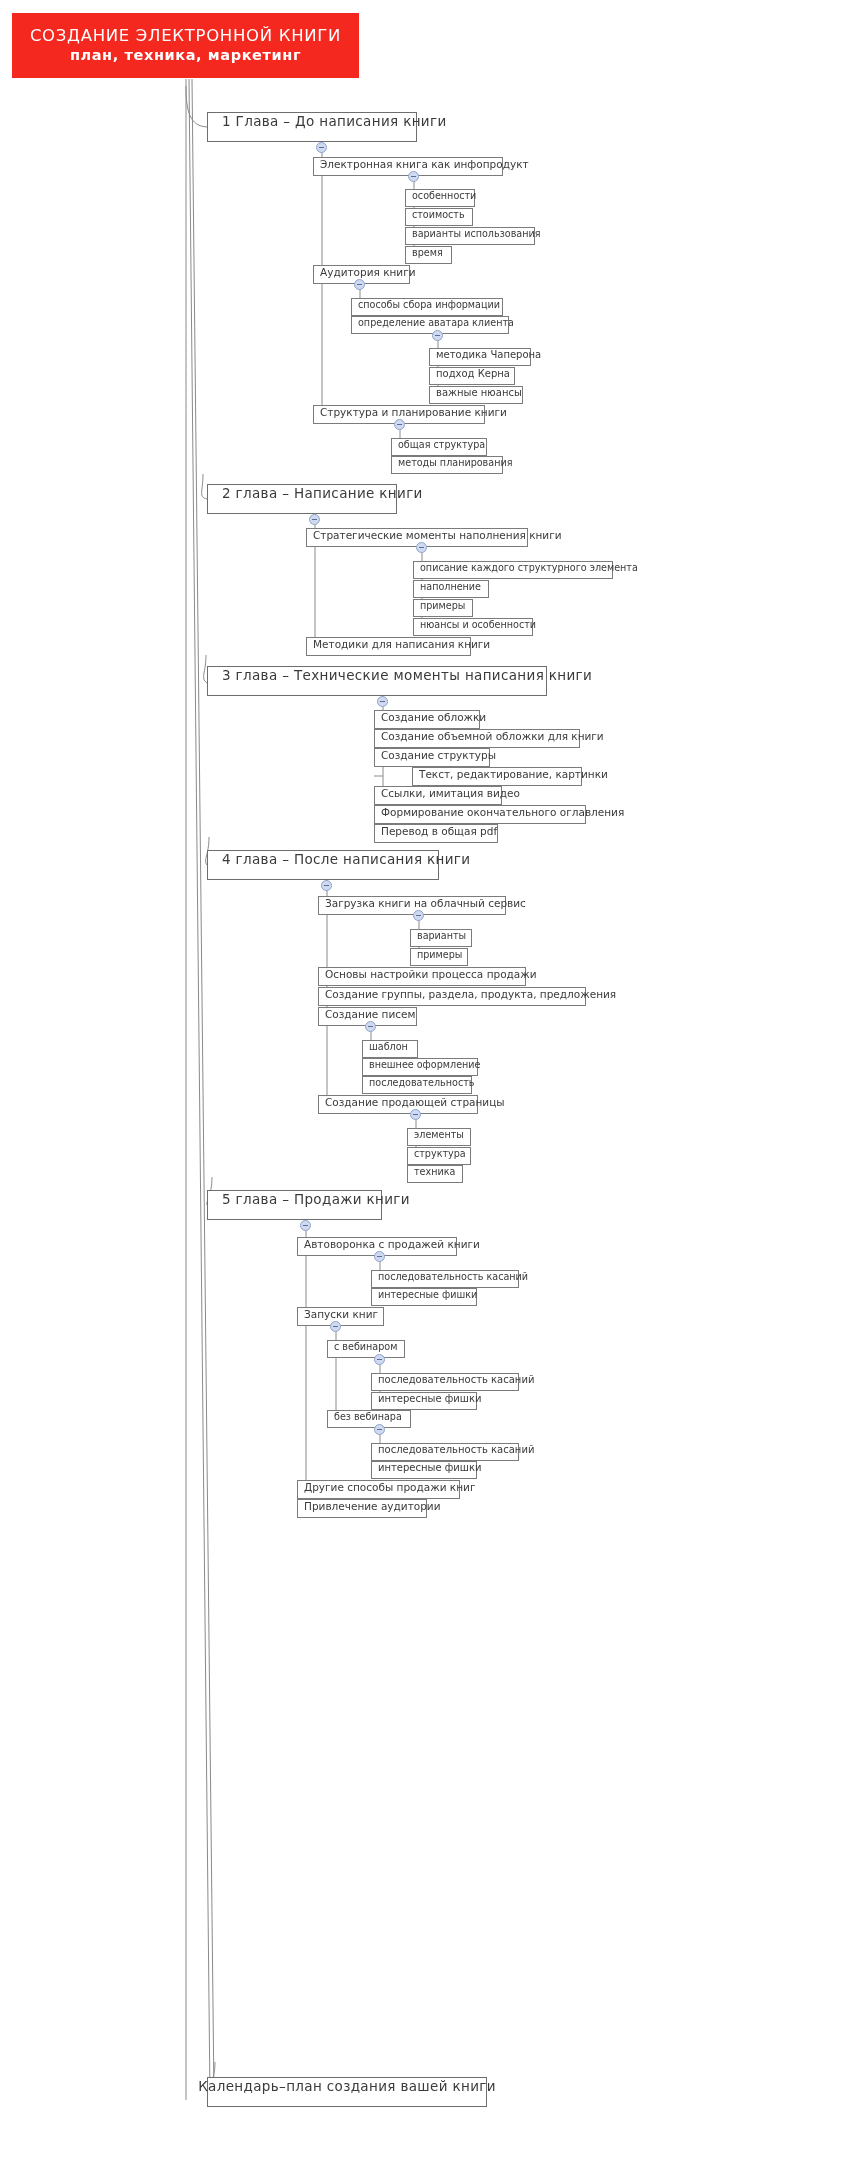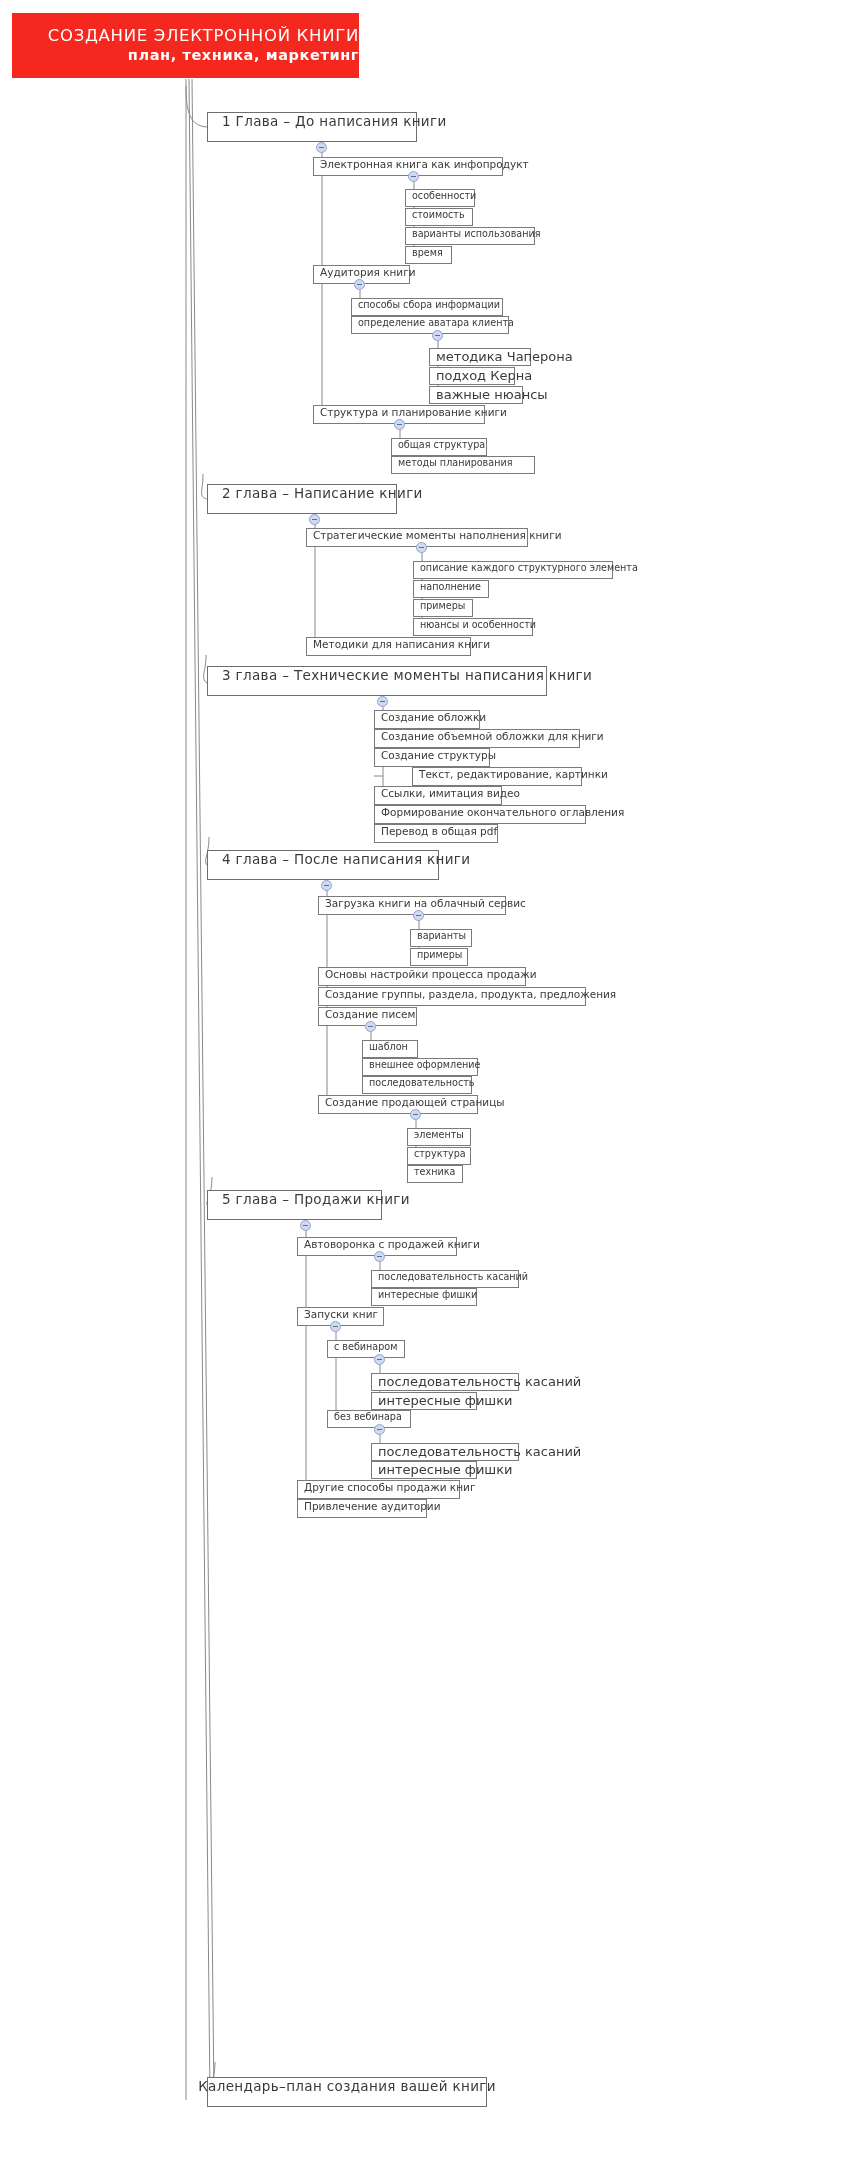--- a/index.html
+++ b/index.html
@@ -8,21 +8,21 @@
     background:#ffffff;
     font-family:"DejaVu Sans","Liberation Sans",sans-serif;
     color:#3a3a3a;
     position:relative;
     overflow:hidden;
   }
   
   #banner{
     position:absolute;left:12px;top:13px;width:347px;height:65px;
     background:#f4281f;
-    display:flex;flex-direction:column;align-items:flex-end;justify-content:center;
+    display:flex;flex-direction:column;align-items:center;justify-content:center;
     color:#ffffff;
   }
   #banner .l1{font-size:16.5px;letter-spacing:.7px;font-weight:400;line-height:20px;}
   #banner .l2{font-size:14.5px;letter-spacing:.6px;font-weight:700;line-height:19px;}
 
   
   #wires{position:absolute;left:0;top:0;width:868px;height:2166px;pointer-events:none;}
 
   
   .node{
@@ -33,21 +33,21 @@
     display:flex;
     white-space:nowrap;
     color:#3a3a3a;
   }
   .lvl0{ 
     height:30px;padding:0 14px;font-size:13.5px;letter-spacing:.35px;
     border-color:#6e6e6e;
   }
   .lvl1{height:19px;padding:0 6px;font-size:10.5px;}
   .lvl2{height:18px;padding:0 6px;font-size:9.6px;}
-  .lvl3{height:18px;padding:0 6px;font-size:13px;}
+  .lvl3{height:18px;padding:0 6px;font-size:10px;}
 
   
   .toggle{
     position:absolute;width:11px;height:11px;border-radius:50%;
     background:#cfd9ef;border:1px solid #8fa4cd;
     box-sizing:border-box;
   }
   .toggle::after{
     content:"";position:absolute;left:2px;top:4px;width:5px;height:1px;
     background:#5a6e95;
@@ -206,21 +206,21 @@
     <span>важные нюансы</span>
   </div>
 
 <div class="node lvl1" style="left:313px;top:405px;width:172px;">
     <span>Структура и планирование книги</span>
   </div>
 <div class="toggle" style="left:394px;top:419px;"></div>
 <div class="node lvl2" style="left:391px;top:438px;width:96px;">
     <span>общая структура</span>
   </div>
-<div class="node lvl2" style="left:391px;top:456px;width:144px;">
+<div class="node lvl2" style="left:391px;top:456px;width:112px;">
     <span>методы планирования</span>
   </div>
 
 <div class="node lvl0" style="left:207px;top:484px;width:190px;">
     <span>2 глава – Написание книги</span>
   </div>
 <div class="toggle" style="left:309px;top:514px;"></div>
 
 <div class="node lvl1" style="left:306px;top:528px;width:222px;">
     <span>Стратегические моменты наполнения книги</span>

